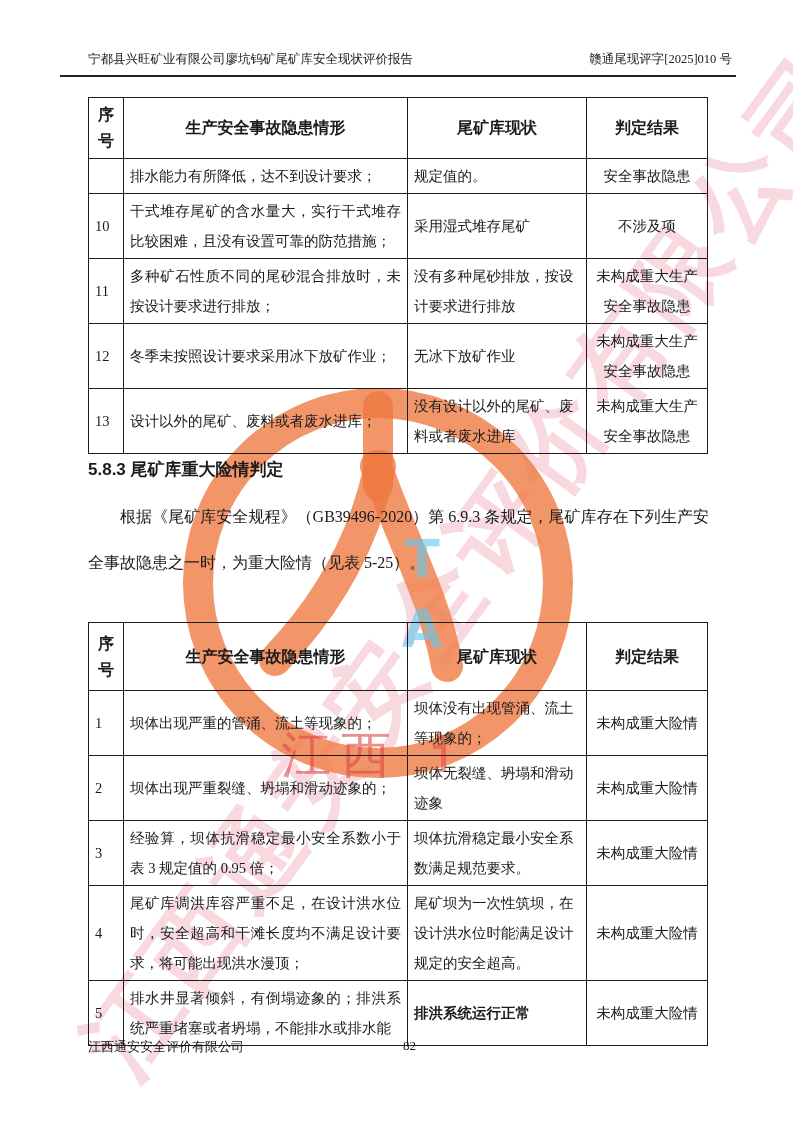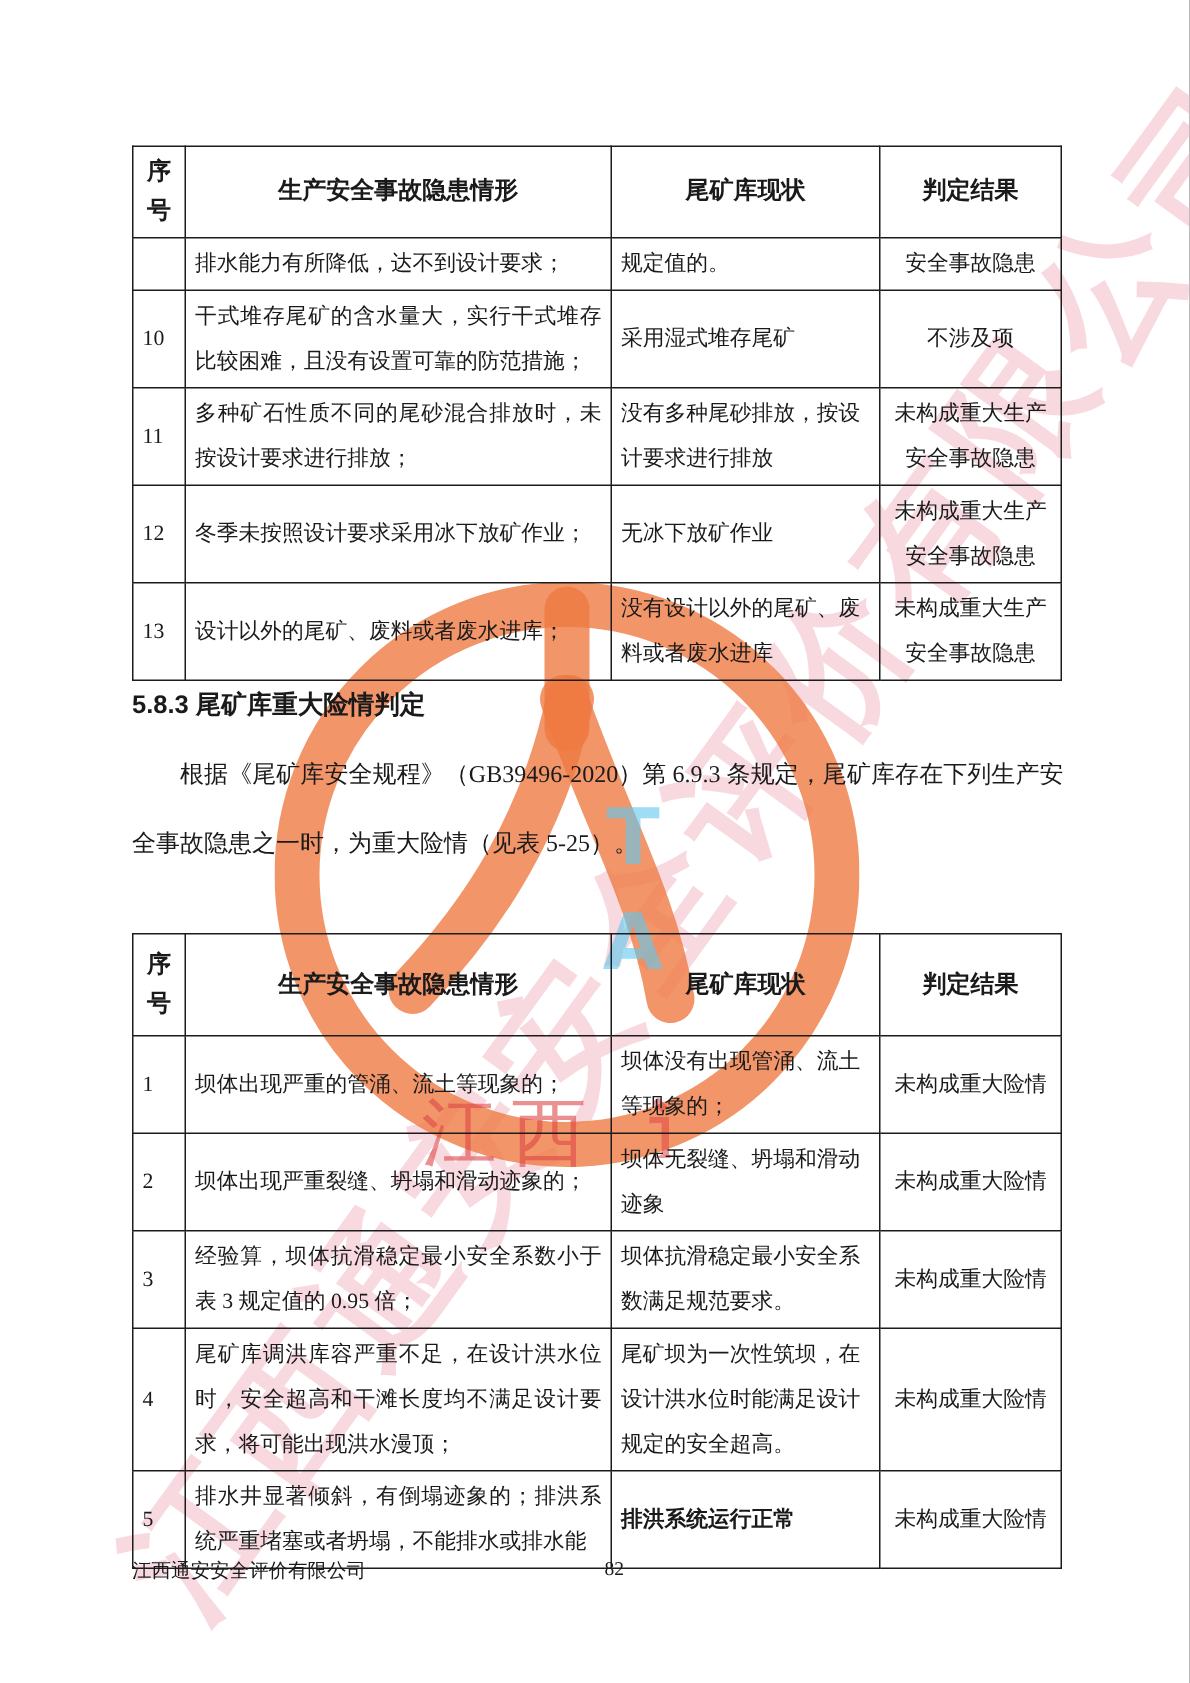--- a/index.html
+++ b/index.html
@@ -95,20 +95,24 @@
       <path d="M193,78 C222,160 252,210 264,278" fill="none" stroke="rgba(238,120,64,0.78)" stroke-width="32" stroke-linecap="round"></path>
     </svg>
     <div class="wm-ta">
       <div>T</div>
       <div>A</div>
     </div>
     <div class="wm-red">江西</div>
     <div class="wm-red-part">通</div>
   </div>
 
+  <div class="header">
+    <span class="hl">宁都县兴旺矿业有限公司廖坑钨矿尾矿库安全现状评价报告</span>
+    <span class="hr">赣通尾现评字[2025]010 号</span>
+  </div>
 
   <table class="doc t1">
     <colgroup>
         <col style="width:35px">
         <col style="width:284px">
         <col style="width:179px">
         <col style="width:121px">
       </colgroup>
     <tbody>
         <tr style="height:61px">

